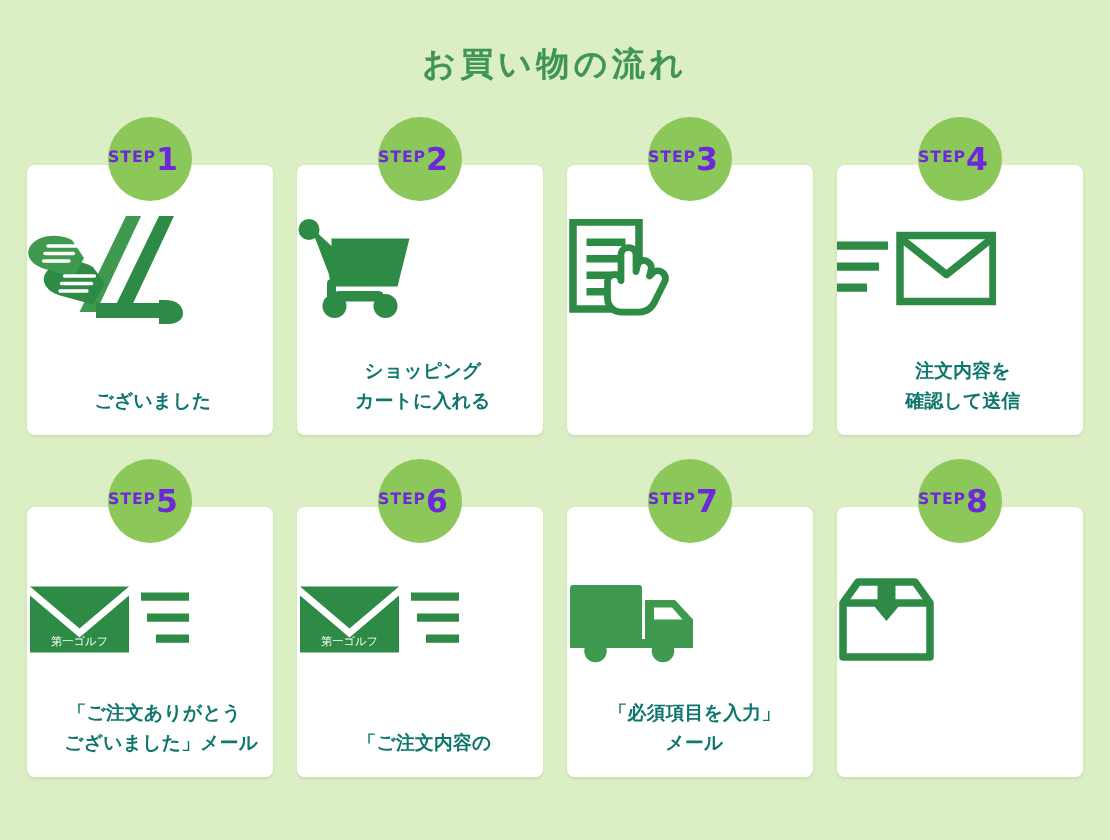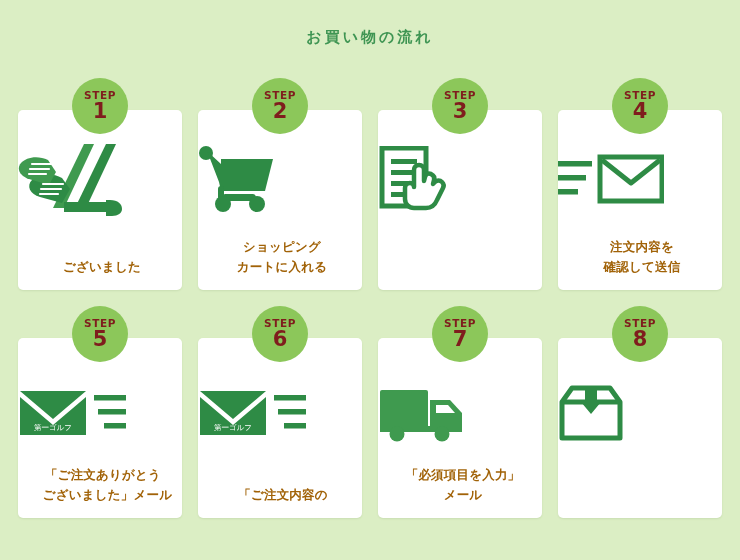--- a/index.html
+++ b/index.html
@@ -7,21 +7,21 @@
   body{
     background:#dbeec4;
     font-family:"DejaVu Sans","Liberation Sans",sans-serif;
     overflow:hidden;
   }
   .page{ position:relative; width:740px; height:560px; }
 
   .title{
     position:absolute; top:28px; left:0; width:740px;
     text-align:center;
-    font-size:15px; font-weight:bold;
+    font-size:22px; font-weight:bold;
     color:#3f9553;
     letter-spacing:3px;
   }
 
   .grid{
     position:absolute; left:18px; top:110px;
     width:704px;
     display:grid;
     grid-template-columns:repeat(4,164px);
     grid-template-rows:180px 180px;
@@ -33,39 +33,39 @@
     background:#ffffff;
     border-radius:5px;
     box-shadow:0 1px 2px rgba(120,150,100,.18);
   }
 
   .badge{
     position:absolute; top:-32px; left:50%;
     transform:translateX(-50%);
     width:56px; height:56px; border-radius:50%;
     background:#8cc75a;
-    color:#7f1d1d;
-    display:flex; flex-direction:column;
-    align-items:center; justify-content:center;
+    color:#6d28d9;
+    display:flex; flex-direction:row;
+    align-items:center; 
     line-height:1;
   }
   .badge .step-word{ font-size:10.5px; font-weight:bold; letter-spacing:.6px; margin-bottom:1px; }
   .badge .step-num{ font-size:21px; font-weight:bold; }
 
   .icon-wrap{
     position:absolute; left:0; top:26px; width:184px; height:86px;
     display:flex; align-items:center; justify-content:flex-start;
   }
   .icon-wrap.r2{ top:32px; }
 
   .caption{
     position:absolute; left:0; bottom:0; width:168px;
     padding:0 12px 14px 12px;
     font-size:12.5px; font-weight:bold;
-    color:#a16207;
+    color:#0f766e;
     line-height:1.55;
     letter-spacing:.2px;
   }
   .caption.center{ text-align:center; }
   .caption.left{ text-align:center; padding-left:14px; }
   .caption .ln2{ display:block; }
   .caption .ln2.ind{ padding-left:9px; }
 
   svg{ display:block; }
 </style>

